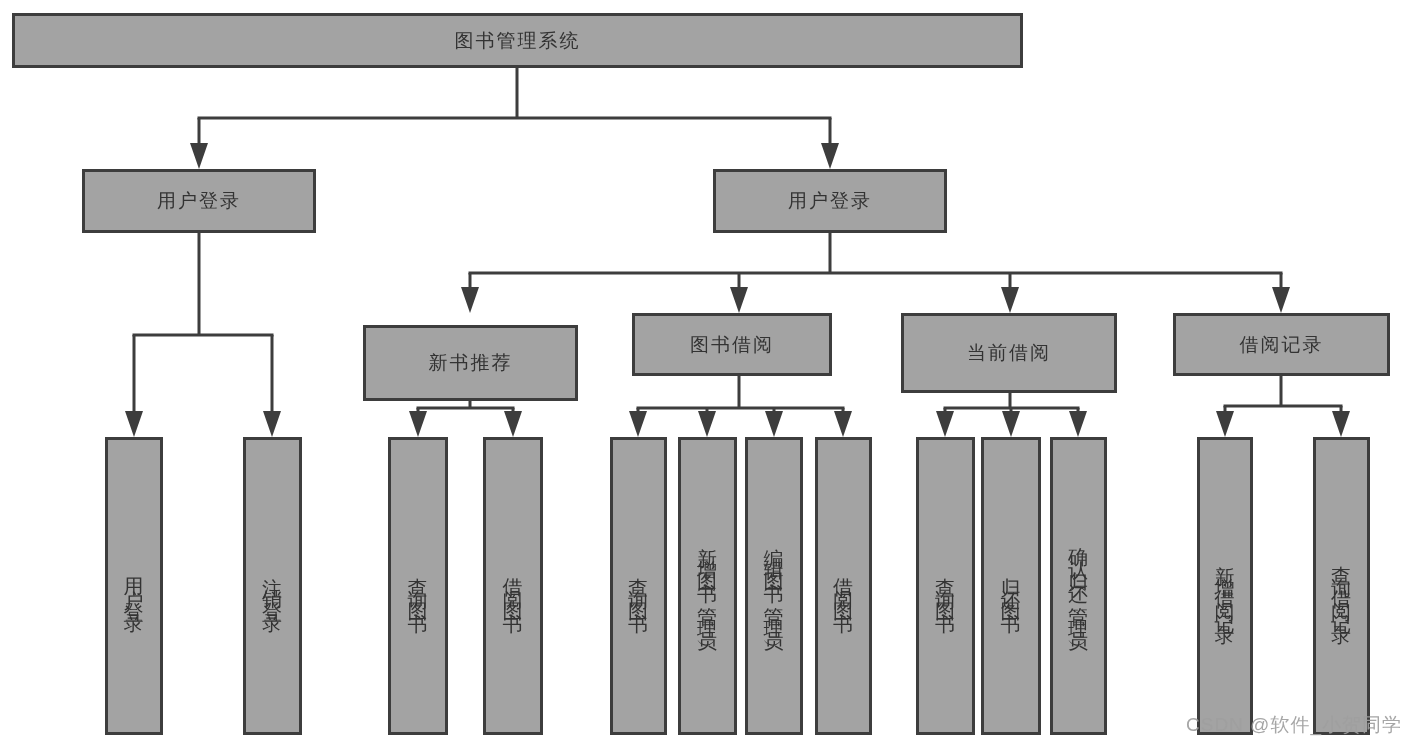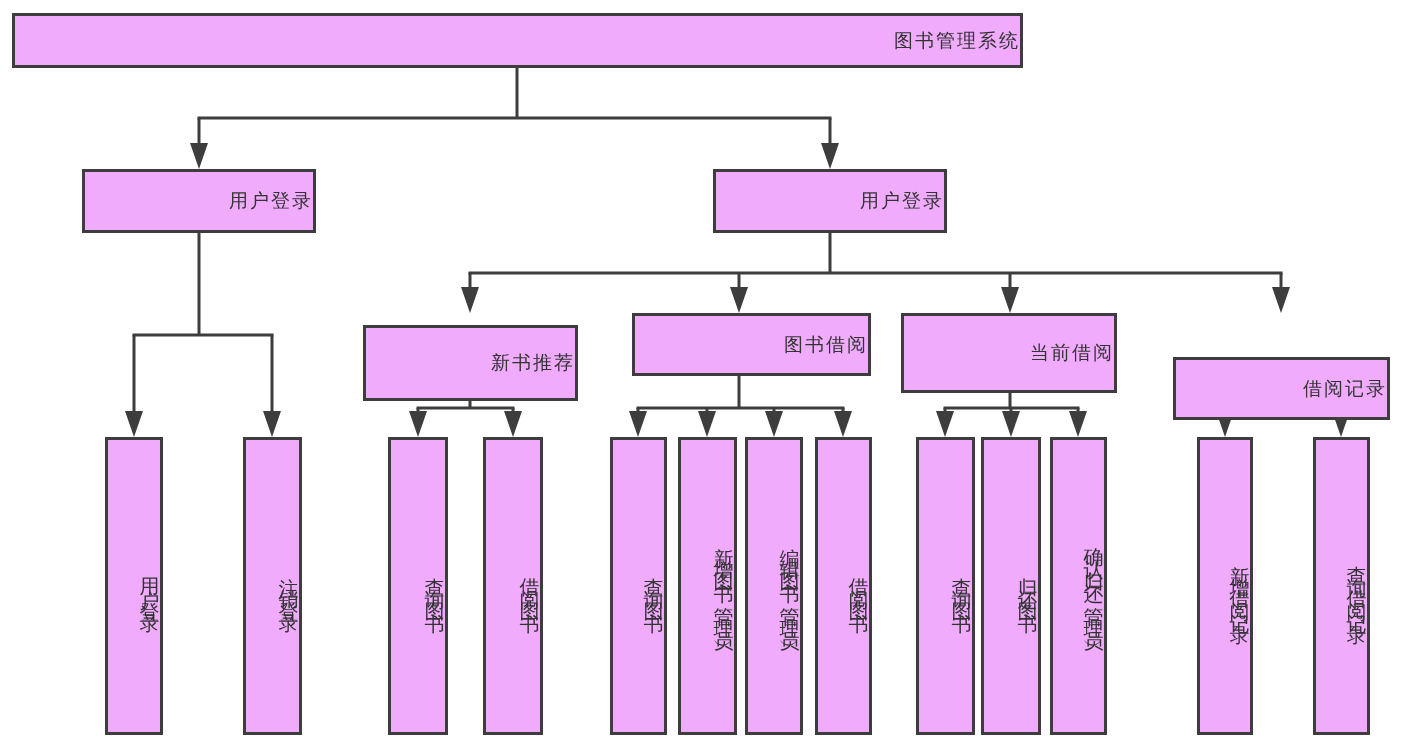--- a/index.html
+++ b/index.html
@@ -7,23 +7,23 @@
     position:relative;
     width:1405px;height:747px;
     background:#ffffff;
     font-family:"Liberation Sans",sans-serif;
     overflow:hidden;
   }
   .stage svg{position:absolute;left:0;top:0;z-index:1;}
   .node{
     position:absolute;
     box-sizing:border-box;
-    background:#f0abfc;
+    background:#a3a3a3;
     border:3px solid #3d3d3d;
-    display:flex;align-items:center;justify-content:flex-end;
+    display:flex;align-items:center;justify-content:center;
     z-index:2;
   }
   .node .lbl{
     color:#333333;
     font-size:19px;
     letter-spacing:2px;
     white-space:nowrap;
   }
   .node.leaf .lbl{
     writing-mode:vertical-rl;
@@ -100,27 +100,27 @@
       </div>
       <div class="node" style="left: 82px; top: 169px; width: 234px; height: 64px;">
         <span class="lbl">用户登录</span>
       </div>
       <div class="node" style="left: 713px; top: 169px; width: 234px; height: 64px;">
         <span class="lbl">用户登录</span>
       </div>
       <div class="node" style="left: 363px; top: 325px; width: 215px; height: 76px;">
         <span class="lbl">新书推荐</span>
       </div>
-      <div class="node" style="left: 632px; top: 313px; width: 239px; height: 63px;">
+      <div class="node" style="left: 632px; top: 313px; width: 200px; height: 63px;">
         <span class="lbl">图书借阅</span>
       </div>
       <div class="node" style="left: 901px; top: 313px; width: 216px; height: 80px;">
         <span class="lbl">当前借阅</span>
       </div>
-      <div class="node" style="left: 1173px; top: 313px; width: 217px; height: 63px; margin-top: 44px;">
+      <div class="node" style="left: 1173px; top: 313px; width: 217px; height: 63px;">
         <span class="lbl">借阅记录</span>
       </div>
       <div class="node leaf" style="left: 105px; top: 437px; width: 58px; height: 298px;">
         <span class="lbl">用户登录</span>
       </div>
       <div class="node leaf" style="left: 243px; top: 437px; width: 59px; height: 298px;">
         <span class="lbl">注销登录</span>
       </div>
       <div class="node leaf" style="left: 388px; top: 437px; width: 60px; height: 298px;">
         <span class="lbl">查询图书</span>
@@ -150,13 +150,14 @@
         <span class="lbl">确认归还（管理员）</span>
       </div>
       <div class="node leaf" style="left: 1197px; top: 437px; width: 56px; height: 298px;">
         <span class="lbl">新增借阅记录</span>
       </div>
       <div class="node leaf" style="left: 1313px; top: 437px; width: 57px; height: 298px;">
         <span class="lbl">查询借阅记录</span>
       </div>
     </div>
 
+  <div class="watermark">CSDN @软件_小贺同学</div>
 </div>
 
 </body></html>

